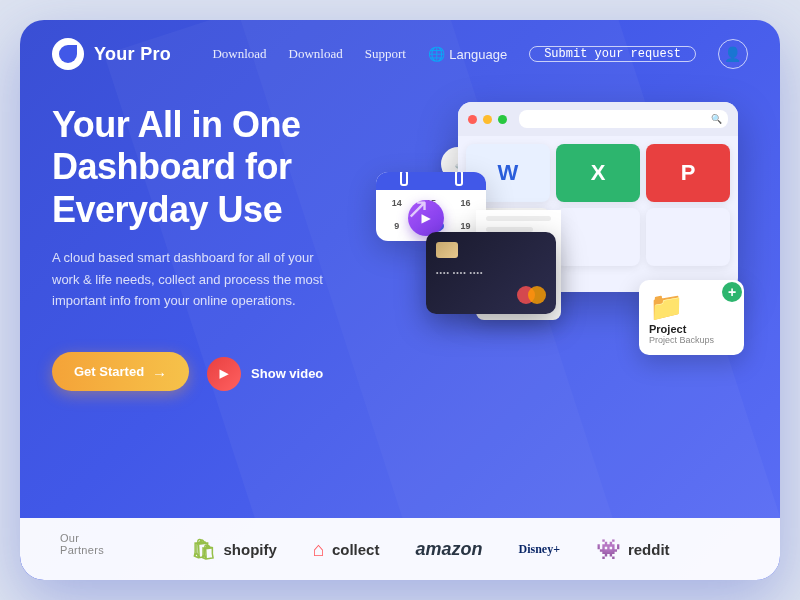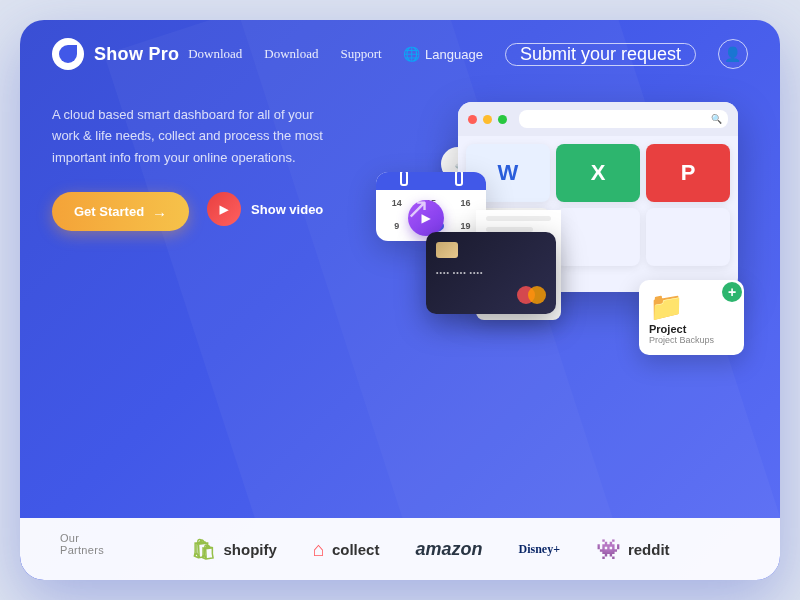--- a/index.html
+++ b/index.html
@@ -92,23 +92,24 @@
       color: rgba(255,255,255,0.88);
       font-size: 13px;
       cursor: pointer;
     }
     .nav-lang .globe-icon { font-size: 14px; }
     .nav-request-btn {
       border: 1.5px solid rgba(255,255,255,0.7);
       border-radius: 20px;
       padding: 0 14px;
       color: white;
-      font-size: 18px;
+      font-size: 12px;
       cursor: pointer;
       background: transparent;
+      font-family: Liberation Mono, monospace;
     }
     .nav-avatar {
       width: 30px; height: 30px;
       border: 1.5px solid rgba(255,255,255,0.7);
       border-radius: 50%;
       display: flex; align-items: center; justify-content: center;
       color: white;
       font-size: 14px;
       cursor: pointer;
     }
@@ -130,25 +131,25 @@
       font-weight: 800;
       line-height: 1.18;
       letter-spacing: -0.5px;
       margin-bottom: 16px;
     }
     .hero-desc {
       color: rgba(255,255,255,0.8);
       font-size: 13px;
       line-height: 1.65;
       max-width: 290px;
-      margin-bottom: 24px;
+      margin-bottom: 40px;
     }
     .hero-actions {
       display: flex;
-      align-items: flex-start;
+      align-items: flex-end;
       gap: 18px;
     }
     .btn-get-started {
       background: linear-gradient(90deg, #f4a338, #f6c24a);
       color: white;
       font-weight: 700;
       font-size: 13px;
       padding: 11px 22px;
       border-radius: 25px;
       cursor: pointer;
@@ -437,39 +438,40 @@
     .credit-card { z-index: 2; }
   </style>
 </head>
 <body>
 
 <div class="card">
 
   <nav class="navbar">
     <div class="logo">
       <div class="logo-icon"></div>
-      <span class="logo-text">Show Pro</span>
+      <span class="logo-text">Your Pro</span>
     </div>
     <div class="nav-links">
       <a class="nav-link">Download</a>
       <a class="nav-link">Download</a>
       <a class="nav-link">Support</a>
       <div class="nav-lang">
         <span class="globe-icon">🌐</span>
         <span>Language</span>
       </div>
       <button class="nav-request-btn">Submit your request</button>
       <div class="nav-avatar">
         <span>👤</span>
       </div>
     </div>
   </nav>
 
   <section class="hero">
     <div class="hero-left">
+      <h1 class="hero-title">Your All in One Dashboard for Everyday Use</h1>
       <p class="hero-desc">A cloud based smart dashboard for all of your work &amp; life needs, collect and process the most important info from your online operations.</p>
       <div class="hero-actions">
         <button class="btn-get-started">
           <span>Get Started</span>
           <span class="arrow">→</span>
         </button>
         <button class="btn-show-video">
           <div class="play-circle">▶</div>
           <span>Show video</span>
         </button>

